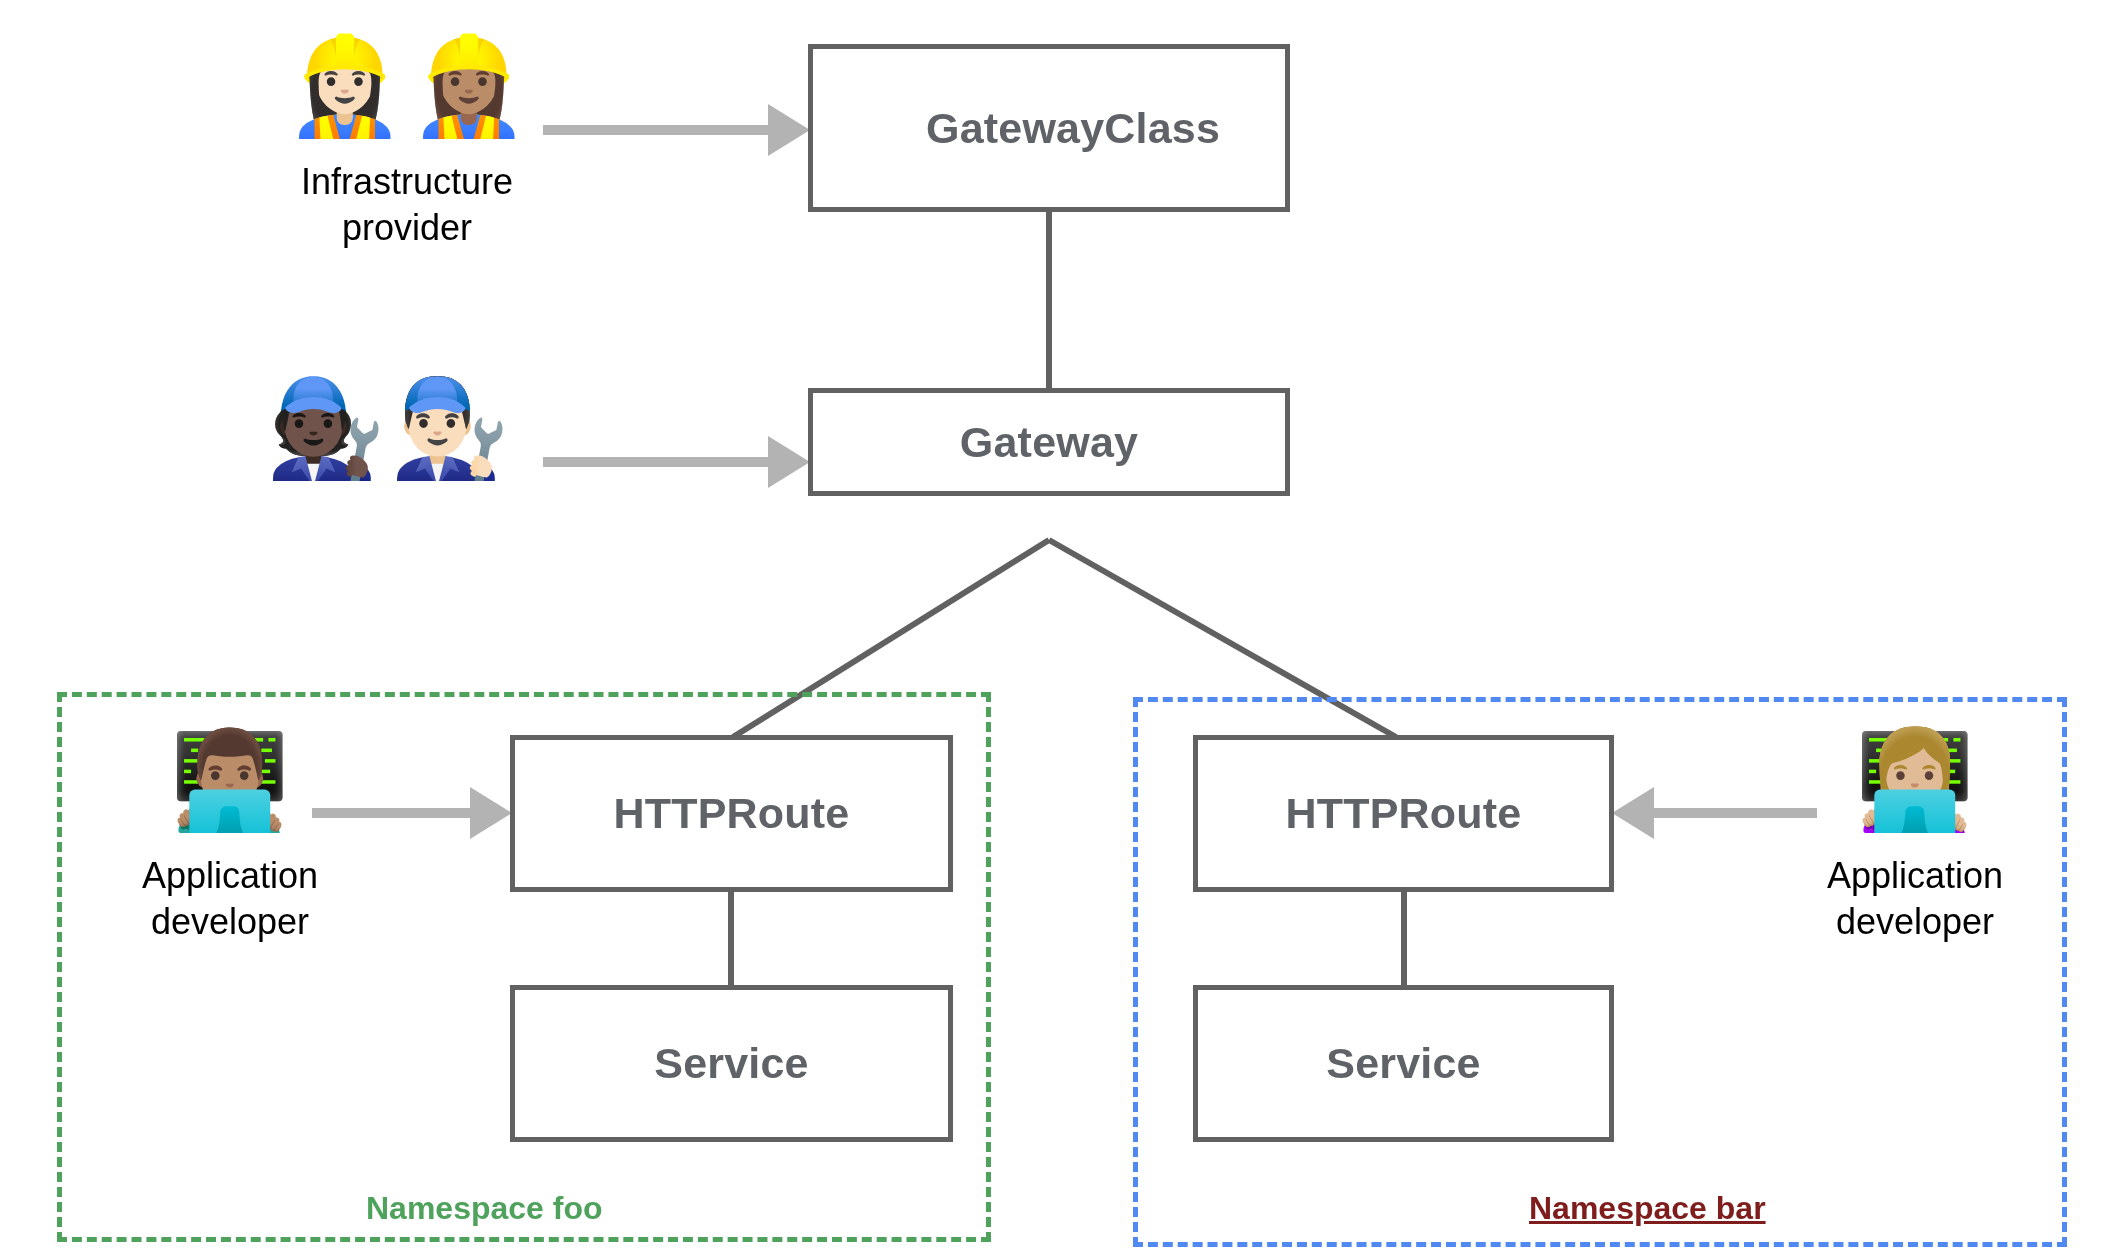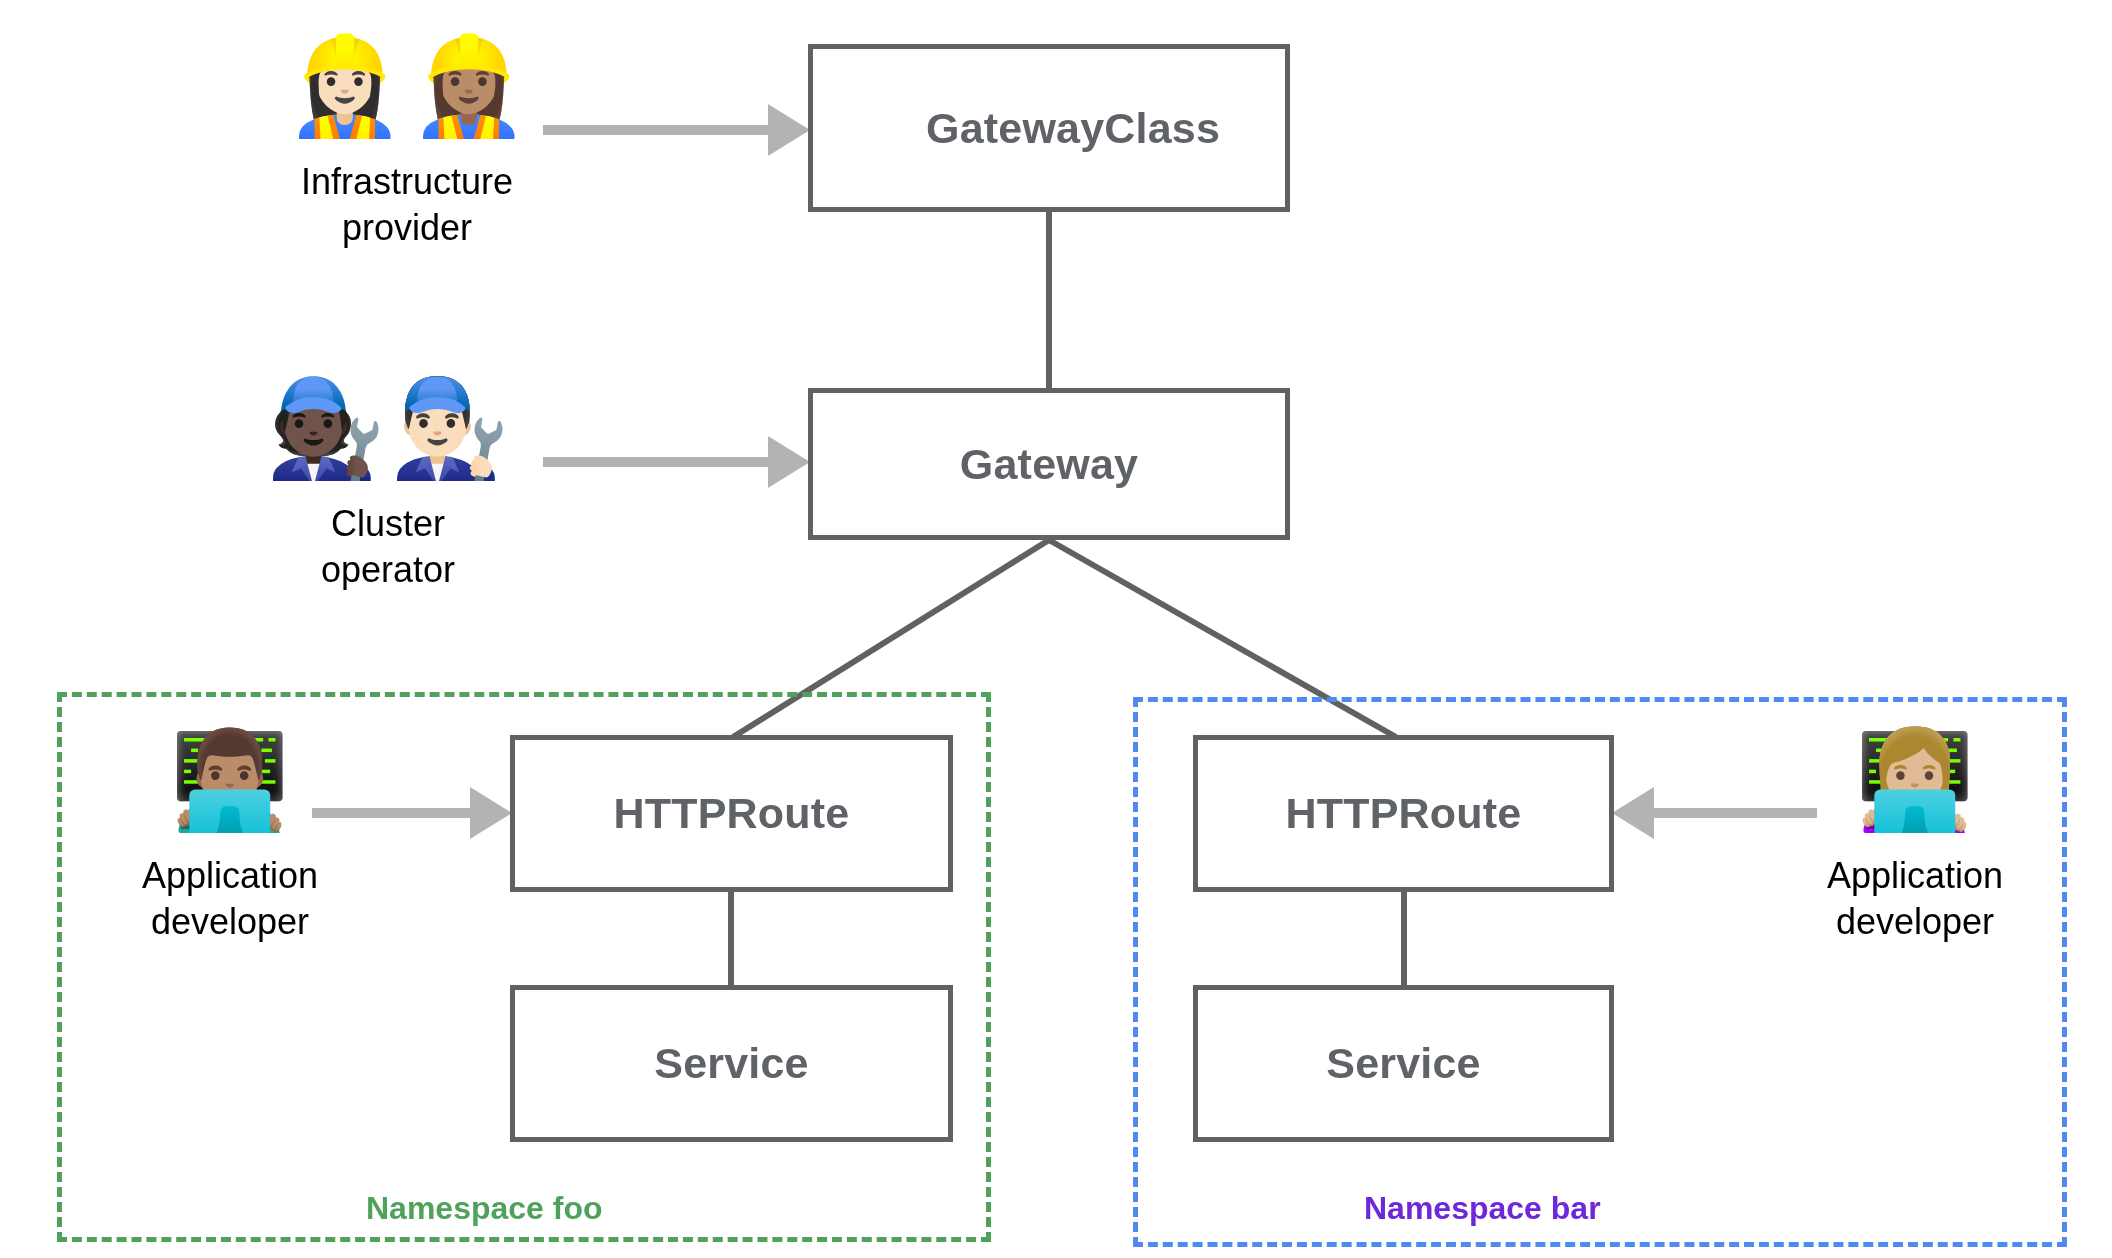--- a/index.html
+++ b/index.html
@@ -39,21 +39,21 @@
   }
   .node-label {
     font-family: "Liberation Sans", sans-serif;
     font-weight: bold;
     font-size: 43px;
     letter-spacing: 0.2px;
     color: #5f6368;
     white-space: nowrap;
   }
   #node-gatewayclass { left: 808px;  top: 44px;  width: 482px; height: 168px; padding-left: 48px; }
-  #node-gateway      { left: 808px;  top: 388px; width: 482px; height: 152px; text-align: center; }
+  #node-gateway      { left: 808px;  top: 388px; width: 482px; height: 108px; text-align: center; }
   #node-httproute-foo{ left: 510px;  top: 735px; width: 443px; height: 157px; }
   #node-service-foo  { left: 510px;  top: 985px; width: 443px; height: 157px; }
   #node-httproute-bar{ left: 1193px; top: 735px; width: 421px; height: 157px; }
   #node-service-bar   { left: 1193px; top: 985px; width: 421px; height: 157px; }
 
   
   .namespace {
     position: absolute;
     box-sizing: border-box;
     background: transparent;
@@ -69,21 +69,21 @@
     border: 5px dashed #5189F2;
   }
   .ns-label {
     position: absolute;
     font-family: "Liberation Sans", sans-serif;
     font-weight: bold;
     font-size: 32px;
     white-space: nowrap;
   }
   #ns-label-foo { left: 366px;  top: 1190px; color: #4FA25C; }
-  #ns-label-bar { left: 1364px; top: 1190px; color: #6d28d9; }
+  #ns-label-bar { left: 1529px; top: 1190px; color: #7f1d1d; text-decoration: underline; }
 
   
   .persona {
     position: absolute;
     display: flex;
     flex-direction: column;
     align-items: center;
   }
   .persona-emojis {
     display: flex;
@@ -186,22 +186,20 @@
     </div>
     <div class="persona-name">Infrastructure
 provider</div>
   </div>
 
   <div class="persona" id="persona-cluster">
     <div class="persona-emojis">
       <span class="emoji">🧑🏿‍🔧</span>
       <span class="emoji">👨🏻‍🔧</span>
     </div>
-    <div class="persona-name">Cluster
-operator</div>
   </div>
 
   <div class="persona" id="persona-dev-foo">
     <div class="persona-emojis">
       <span class="emoji">👨🏽‍💻</span>
     </div>
     <div class="persona-name">Application
 developer</div>
   </div>
 

